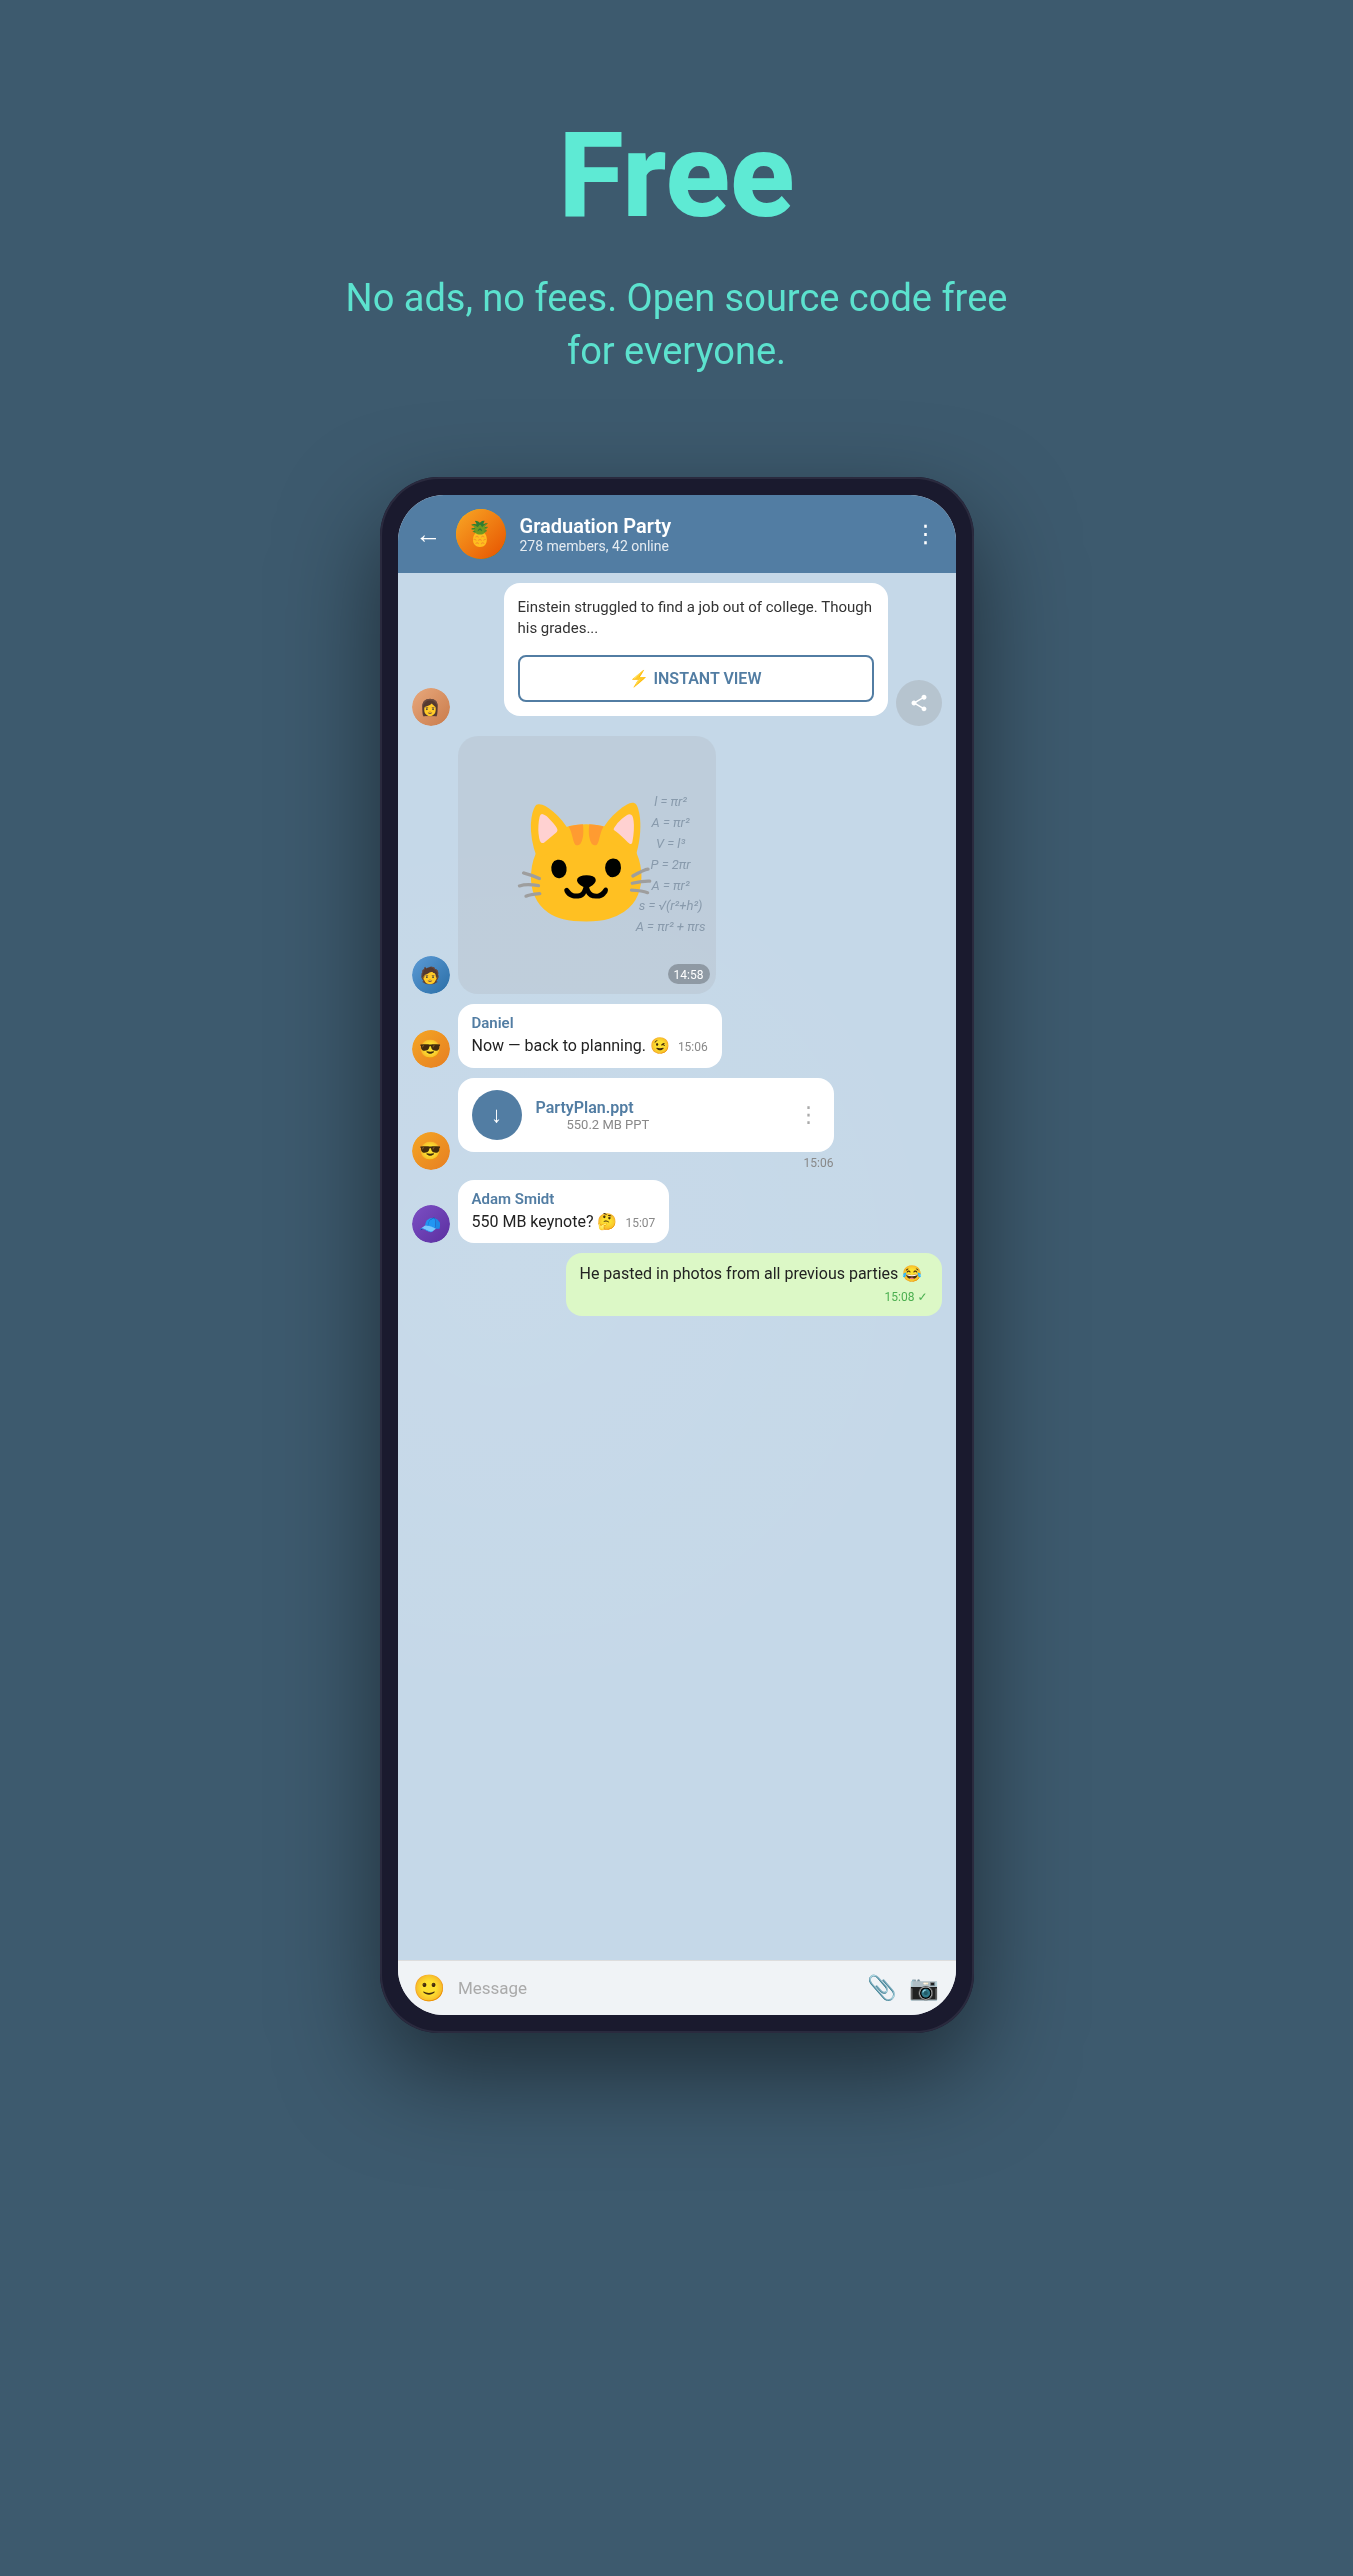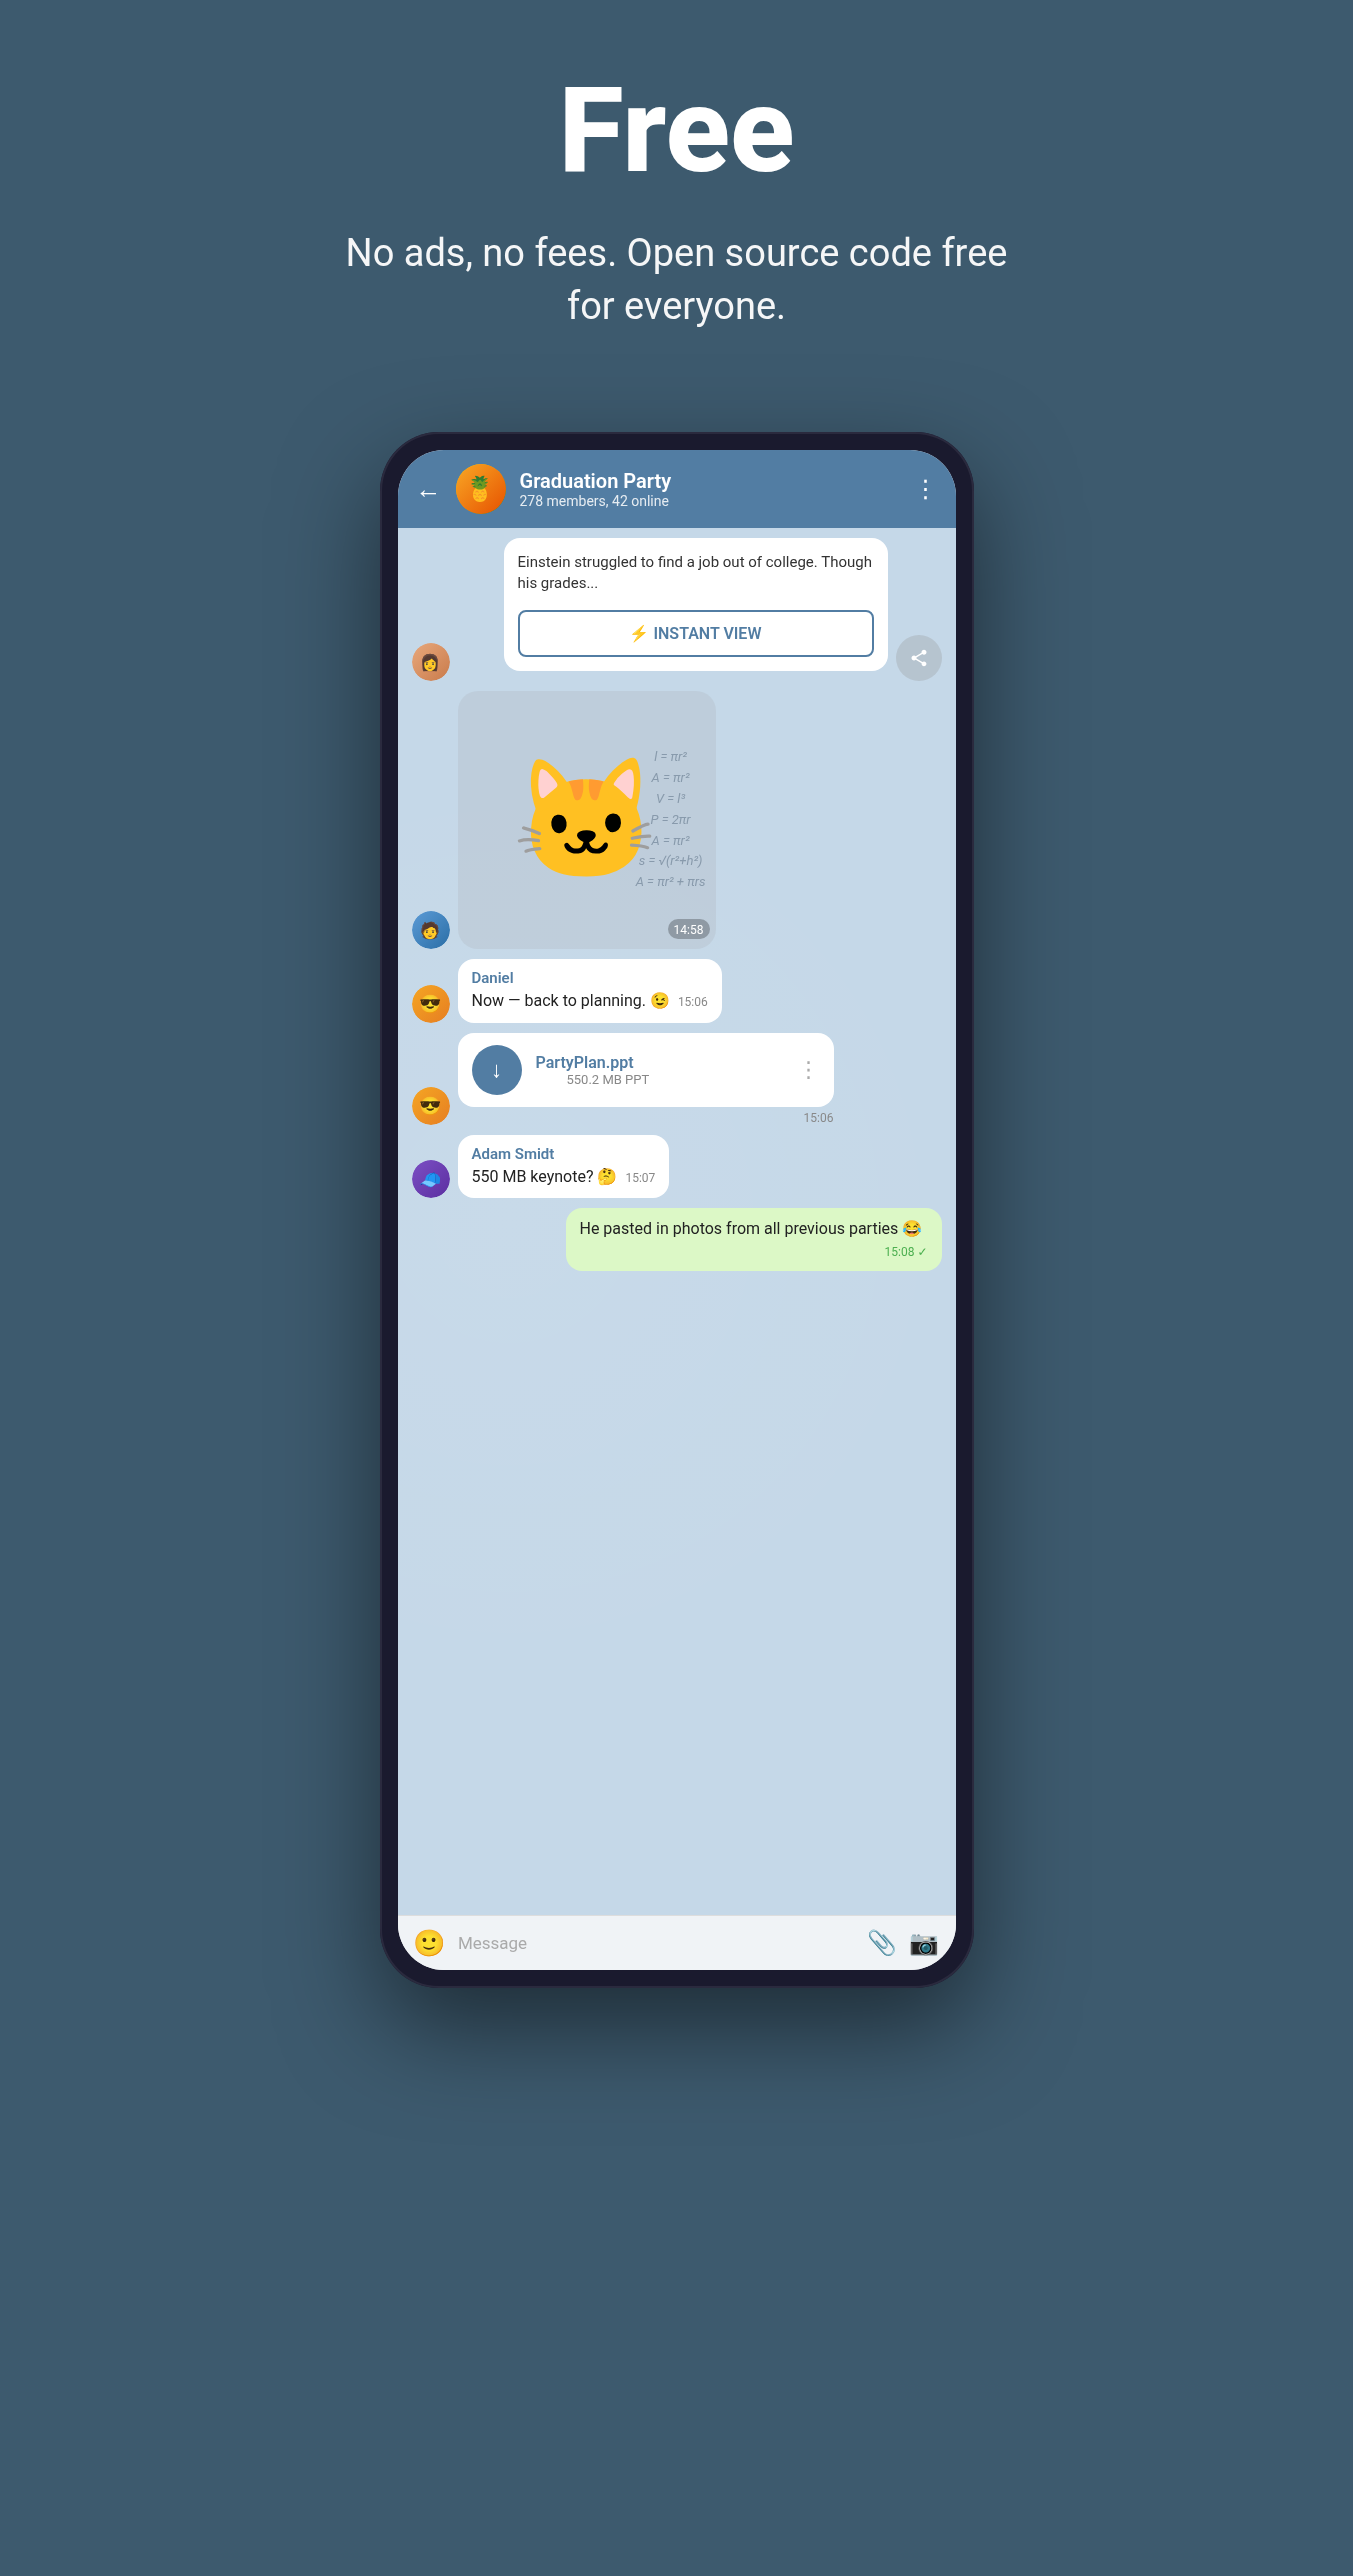--- a/index.html
+++ b/index.html
@@ -9,22 +9,22 @@
       background: #3d5a6e;
       font-family: -apple-system, BlinkMacSystemFont, 'Segoe UI', Roboto, sans-serif;
       display: flex;
       flex-direction: column;
       align-items: center;
     }
 
     
     .hero {
       text-align: center;
-      padding: 66px 40px 40px;
-      color: #ffffff;
+      padding: 111px 40px 40px;
+      color: #5eead4;
     }
     .hero-title {
       font-size: 119px;
       font-weight: 800;
       line-height: 1.1;
       margin-bottom: 30px;
     }
     .hero-subtitle {
       font-size: 38px;
       font-weight: 400;

